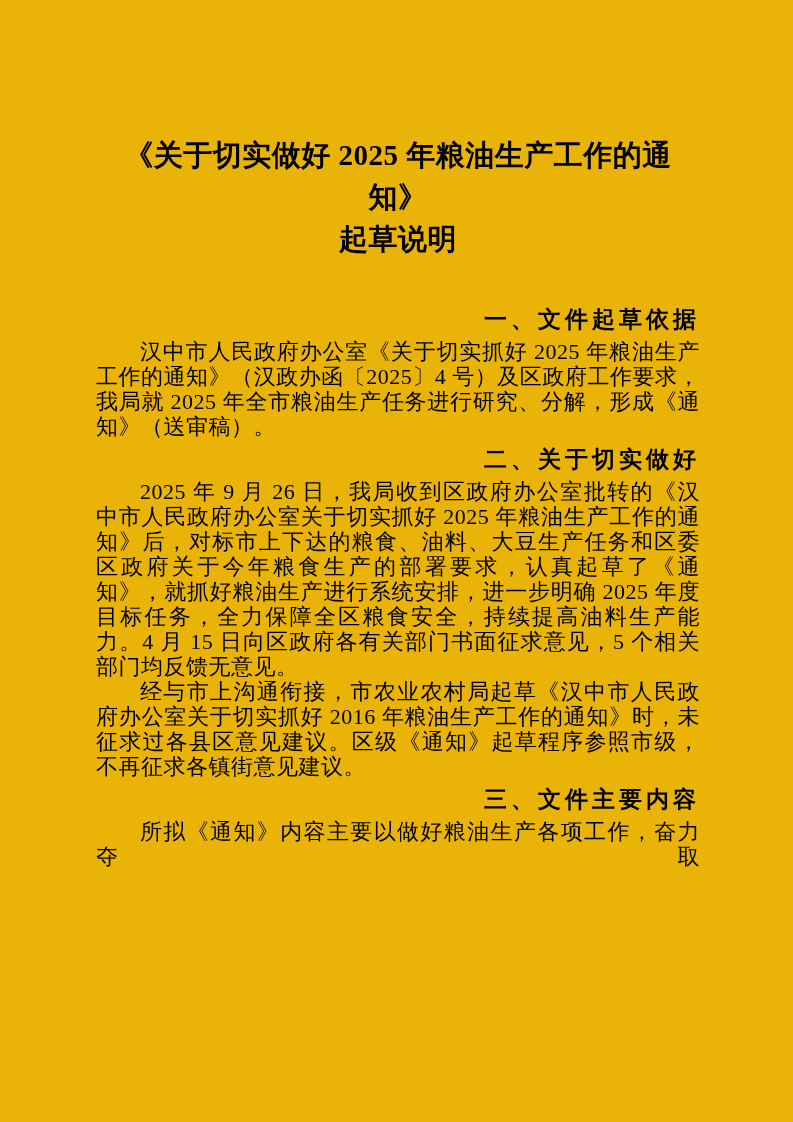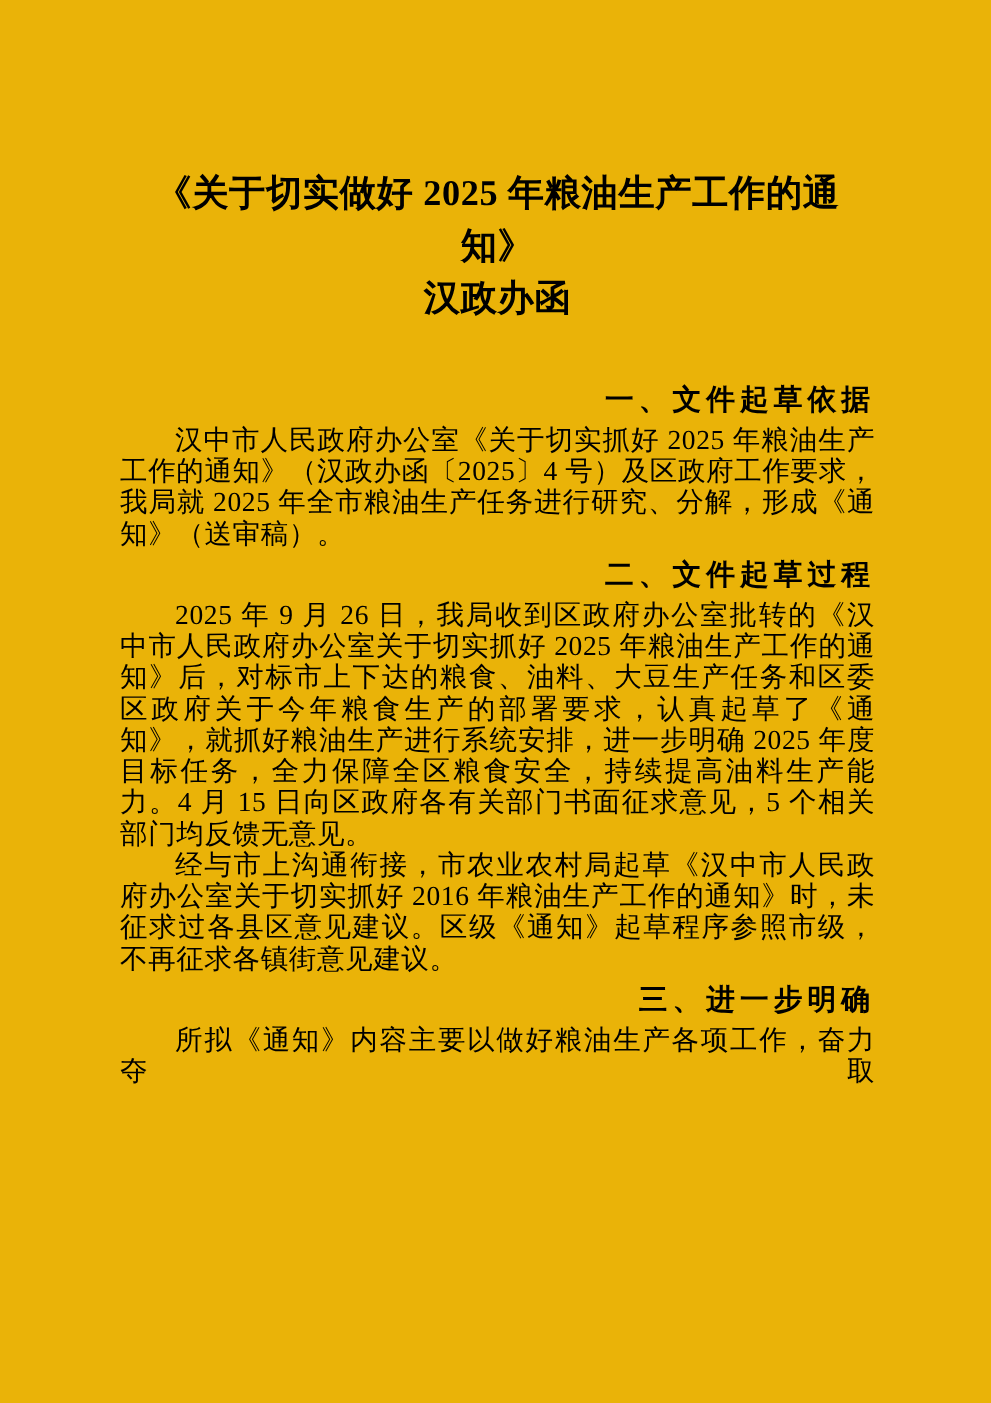--- a/index.html
+++ b/index.html
@@ -58,27 +58,27 @@
   }
 </style>
 </head>
 <body>
 
 <div class="page">
   <div class="content">
 
     <h1 class="doc-title">
       <span class="title-line">《关于切实做好 2025 年粮油生产工作的通知》</span>
-      <span class="title-line">汉政办函</span>
+      <span class="title-line">起草说明</span>
     </h1>
 
     <h2 class="sec-heading">一、文件起草依据</h2>
     <p class="body-para">汉中市人民政府办公室《关于切实抓好 2025 年粮油生产工作的通知》（汉政办函〔2025〕4 号）及区政府工作要求，我局就 2025 年全市粮油生产任务进行研究、分解，形成《通知》（送审稿）。</p>
 
-    <h2 class="sec-heading">二、文件起草过程</h2>
+    <h2 class="sec-heading">二、关于切实做好</h2>
     <p class="body-para">2025 年 9 月 26 日，我局收到区政府办公室批转的《汉中市人民政府办公室关于切实抓好 2025 年粮油生产工作的通知》后，对标市上下达的粮食、油料、大豆生产任务和区委区政府关于今年粮食生产的部署要求，认真起草了《通知》，就抓好粮油生产进行系统安排，进一步明确 2025 年度目标任务，全力保障全区粮食安全，持续提高油料生产能力。4 月 15 日向区政府各有关部门书面征求意见，5 个相关部门均反馈无意见。</p>
     <p class="body-para">经与市上沟通衔接，市农业农村局起草《汉中市人民政府办公室关于切实抓好 2016 年粮油生产工作的通知》时，未征求过各县区意见建议。区级《通知》起草程序参照市级，不再征求各镇街意见建议。</p>
 
-    <h2 class="sec-heading">三、进一步明确</h2>
+    <h2 class="sec-heading">三、文件主要内容</h2>
     <p class="body-para continued">所拟《通知》内容主要以做好粮油生产各项工作，奋力夺取</p>
 
   </div>
 </div>
 
 </body></html>

